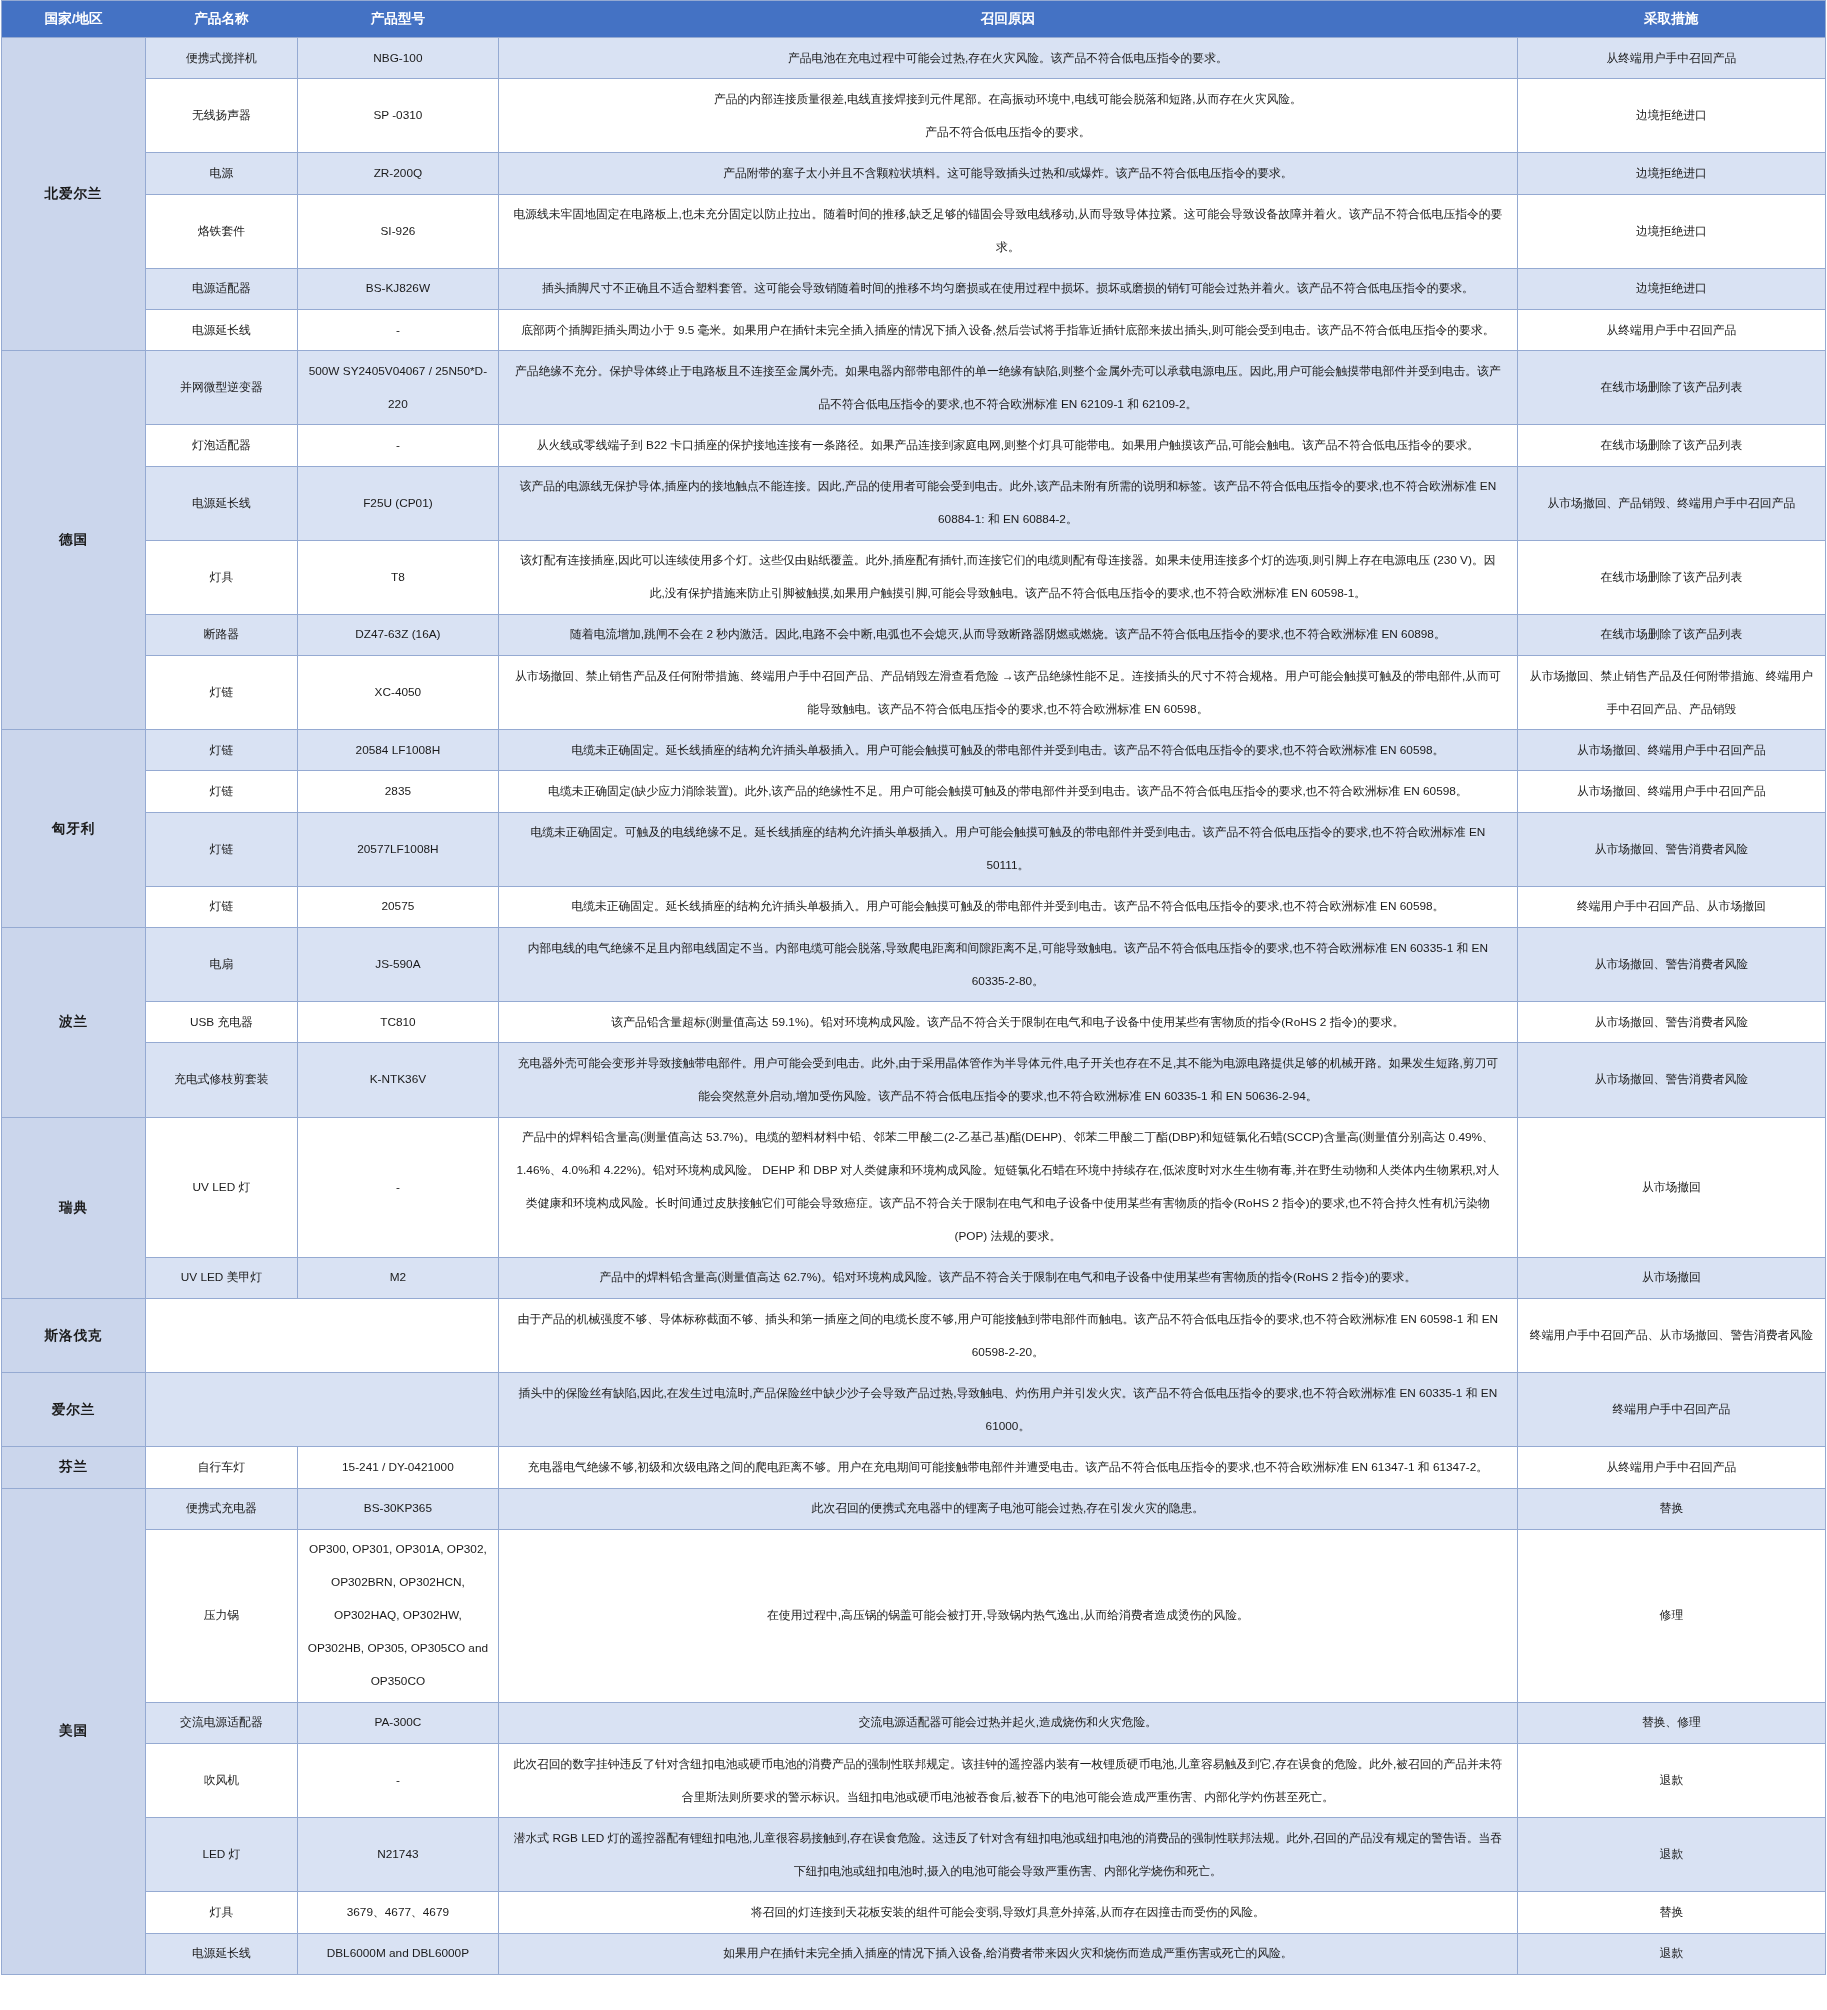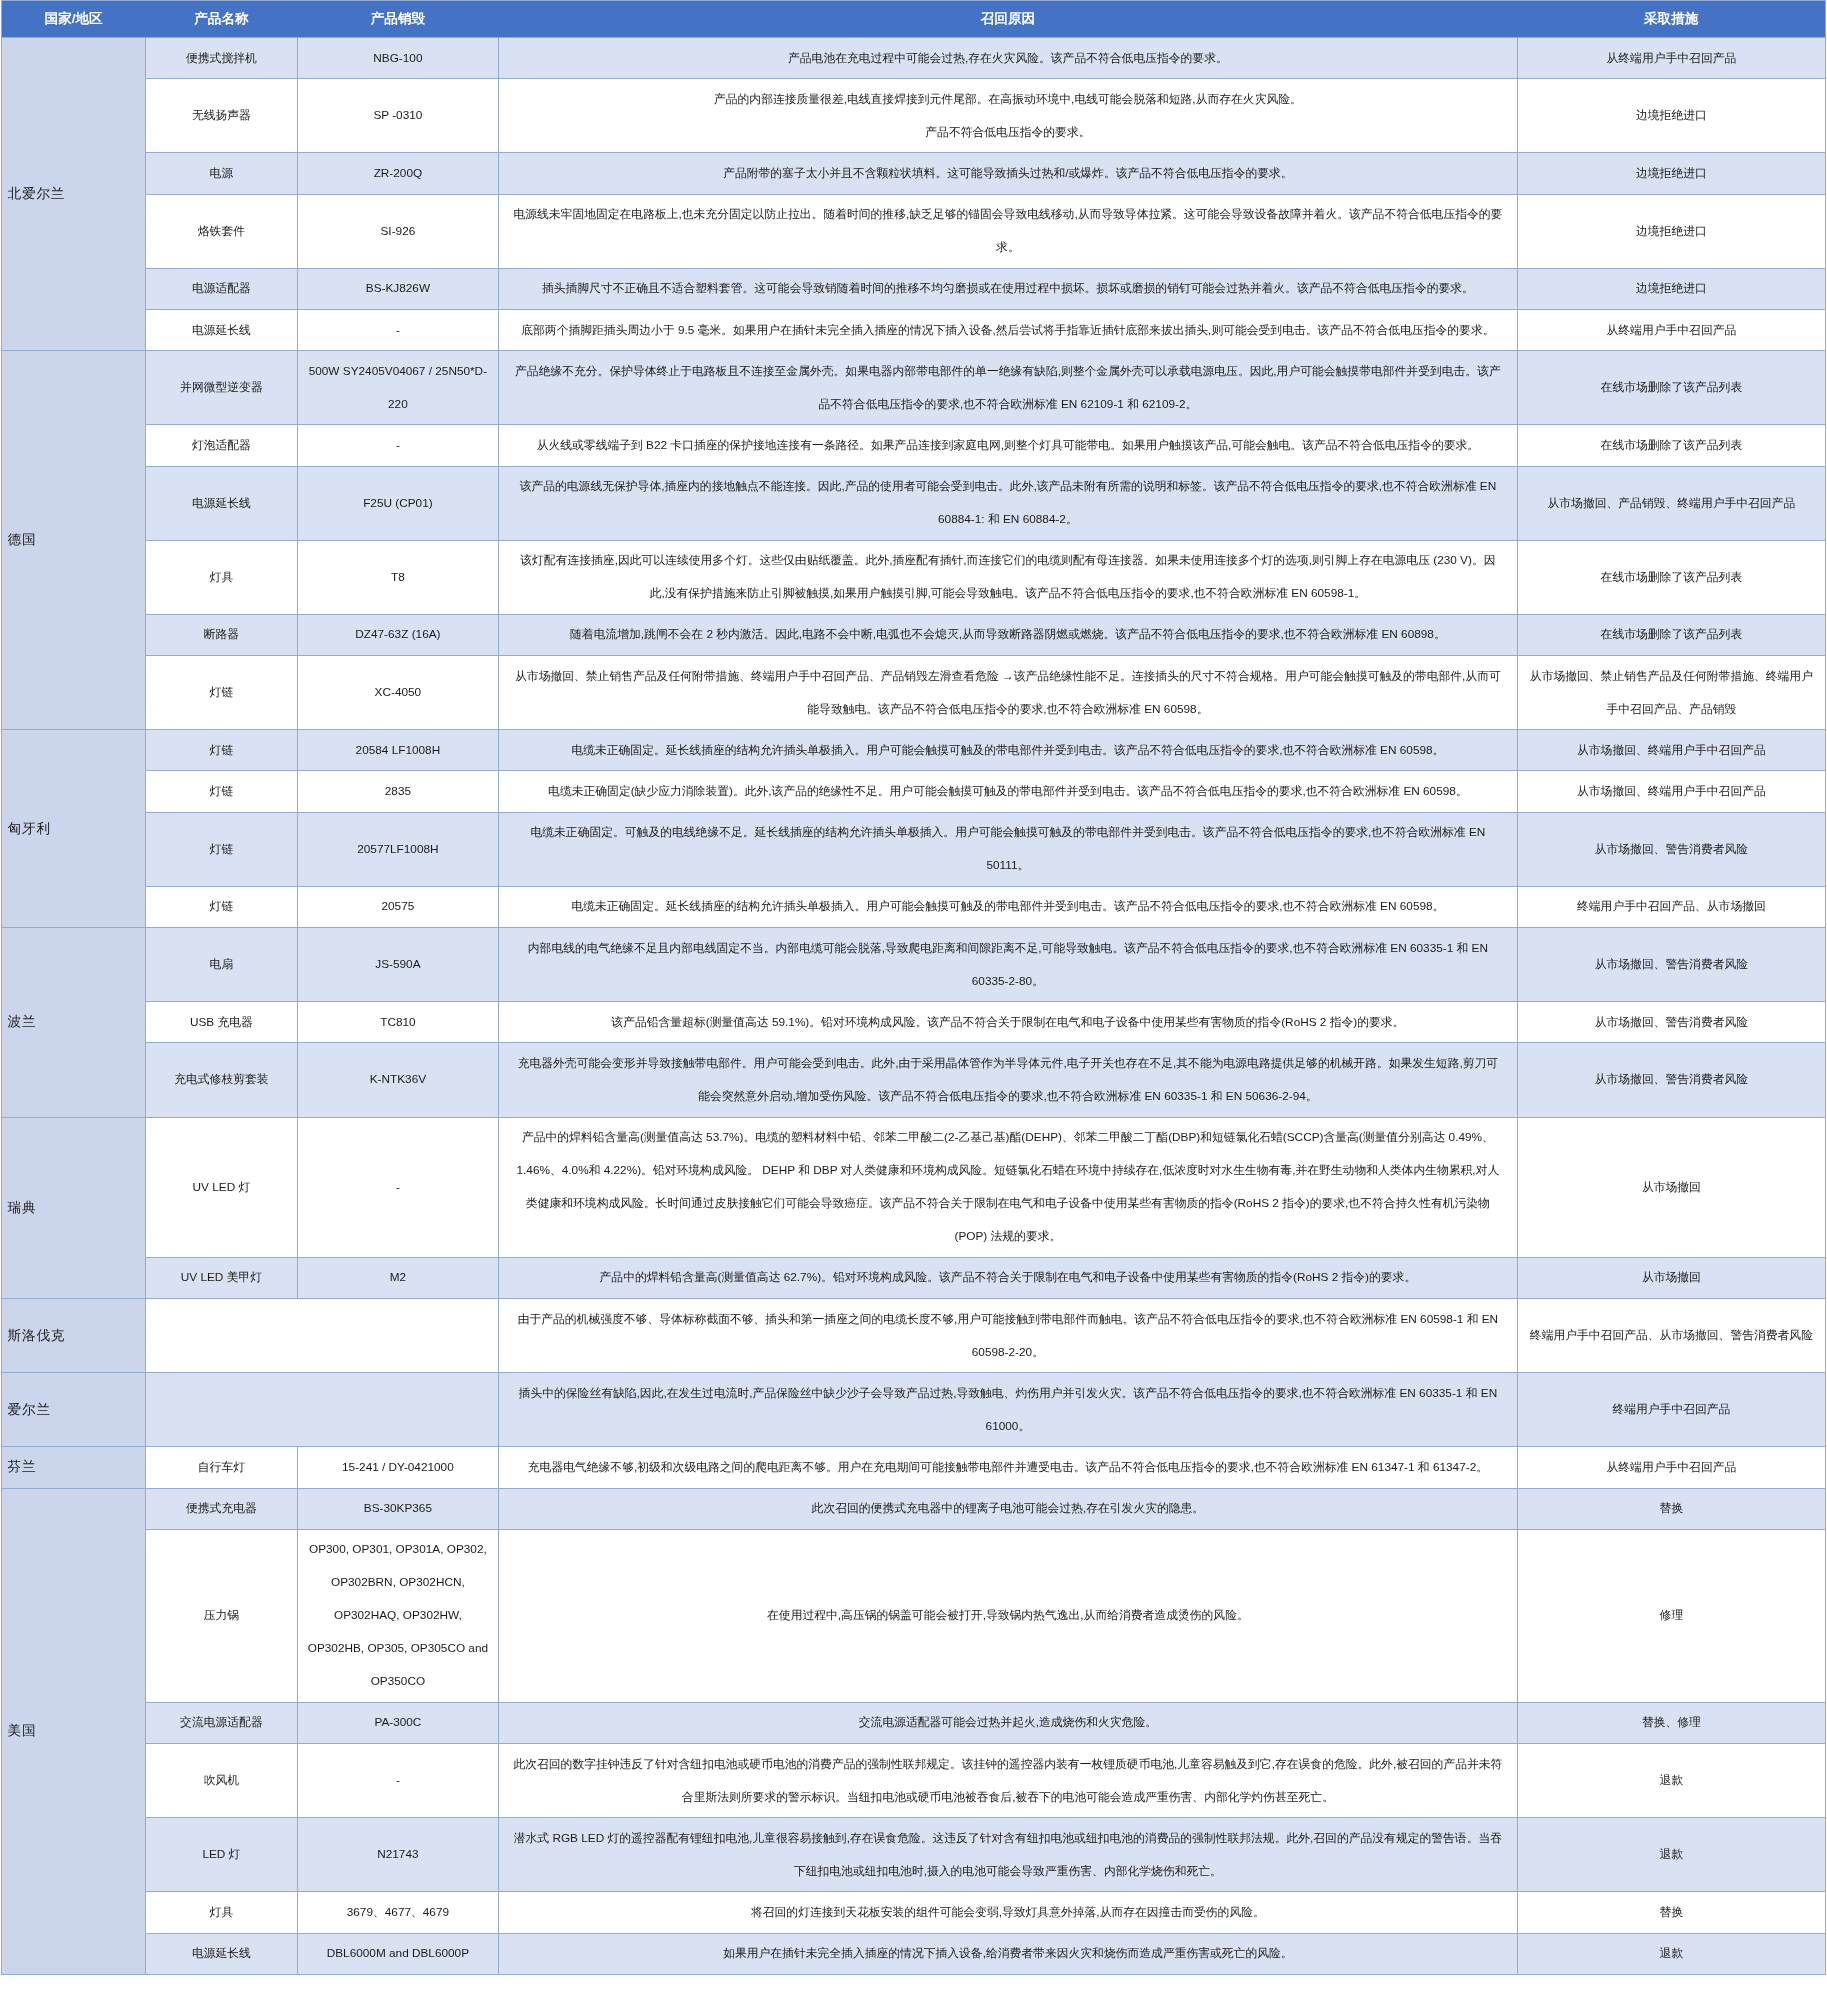--- a/index.html
+++ b/index.html
@@ -13,21 +13,21 @@
   .page{width:1827px;min-height:2010px;background:#FFFFFF;padding:0 0 16.4px 0;}
   table.recall{border-collapse:collapse;width:1688px;table-layout:fixed;margin-left:0.9px;
                border:0.9px solid var(--border);}
   thead th{
     background:var(--header-bg);color:var(--header-text);
     font-size:13.6px;font-weight:bold;height:37px;text-align:center;
     border:none;padding:0 3.6px;
   }
   td{border:0.9px solid var(--border);vertical-align:middle;font-size:11.8px;}
   td.country{
-    background:var(--country-bg);font-weight:normal;font-size:13.6px;text-align:left;
+    background:var(--country-bg);font-weight:bold;font-size:13.6px;text-align:center;
     padding:3.6px 5.5px;letter-spacing:0.9px;
   }
   tr.light td.data{background:var(--stripe-bg);}
   tr.white td.data{background:var(--white-bg);}
   td.name, td.model, td.action{
     text-align:center;line-height:33px;padding:3.6px 7.3px;
   }
   td.reason{
     text-align:center;line-height:33px;padding:3.6px 14.5px;white-space:pre-line;
   }
@@ -41,21 +41,21 @@
       <col style="width:144px">
       <col style="width:152px">
       <col style="width:201px">
       <col style="width:1019px">
       <col style="width:308px">
     </colgroup>
     <thead>
       <tr id="header-row">
           <th>国家/地区</th>
           <th>产品名称</th>
-          <th>产品销毁</th>
+          <th>产品型号</th>
           <th>召回原因</th>
           <th>采取措施</th>
         </tr>
     </thead>
     <tbody id="table-body">
         <tr class="light">
           <td class="country" rowspan="6">北爱尔兰</td>
           <td class="data name">便携式搅拌机</td>
           <td class="data model">NBG-100</td>
           <td class="data reason">产品电池在充电过程中可能会过热,存在火灾风险。该产品不符合低电压指令的要求。</td>

